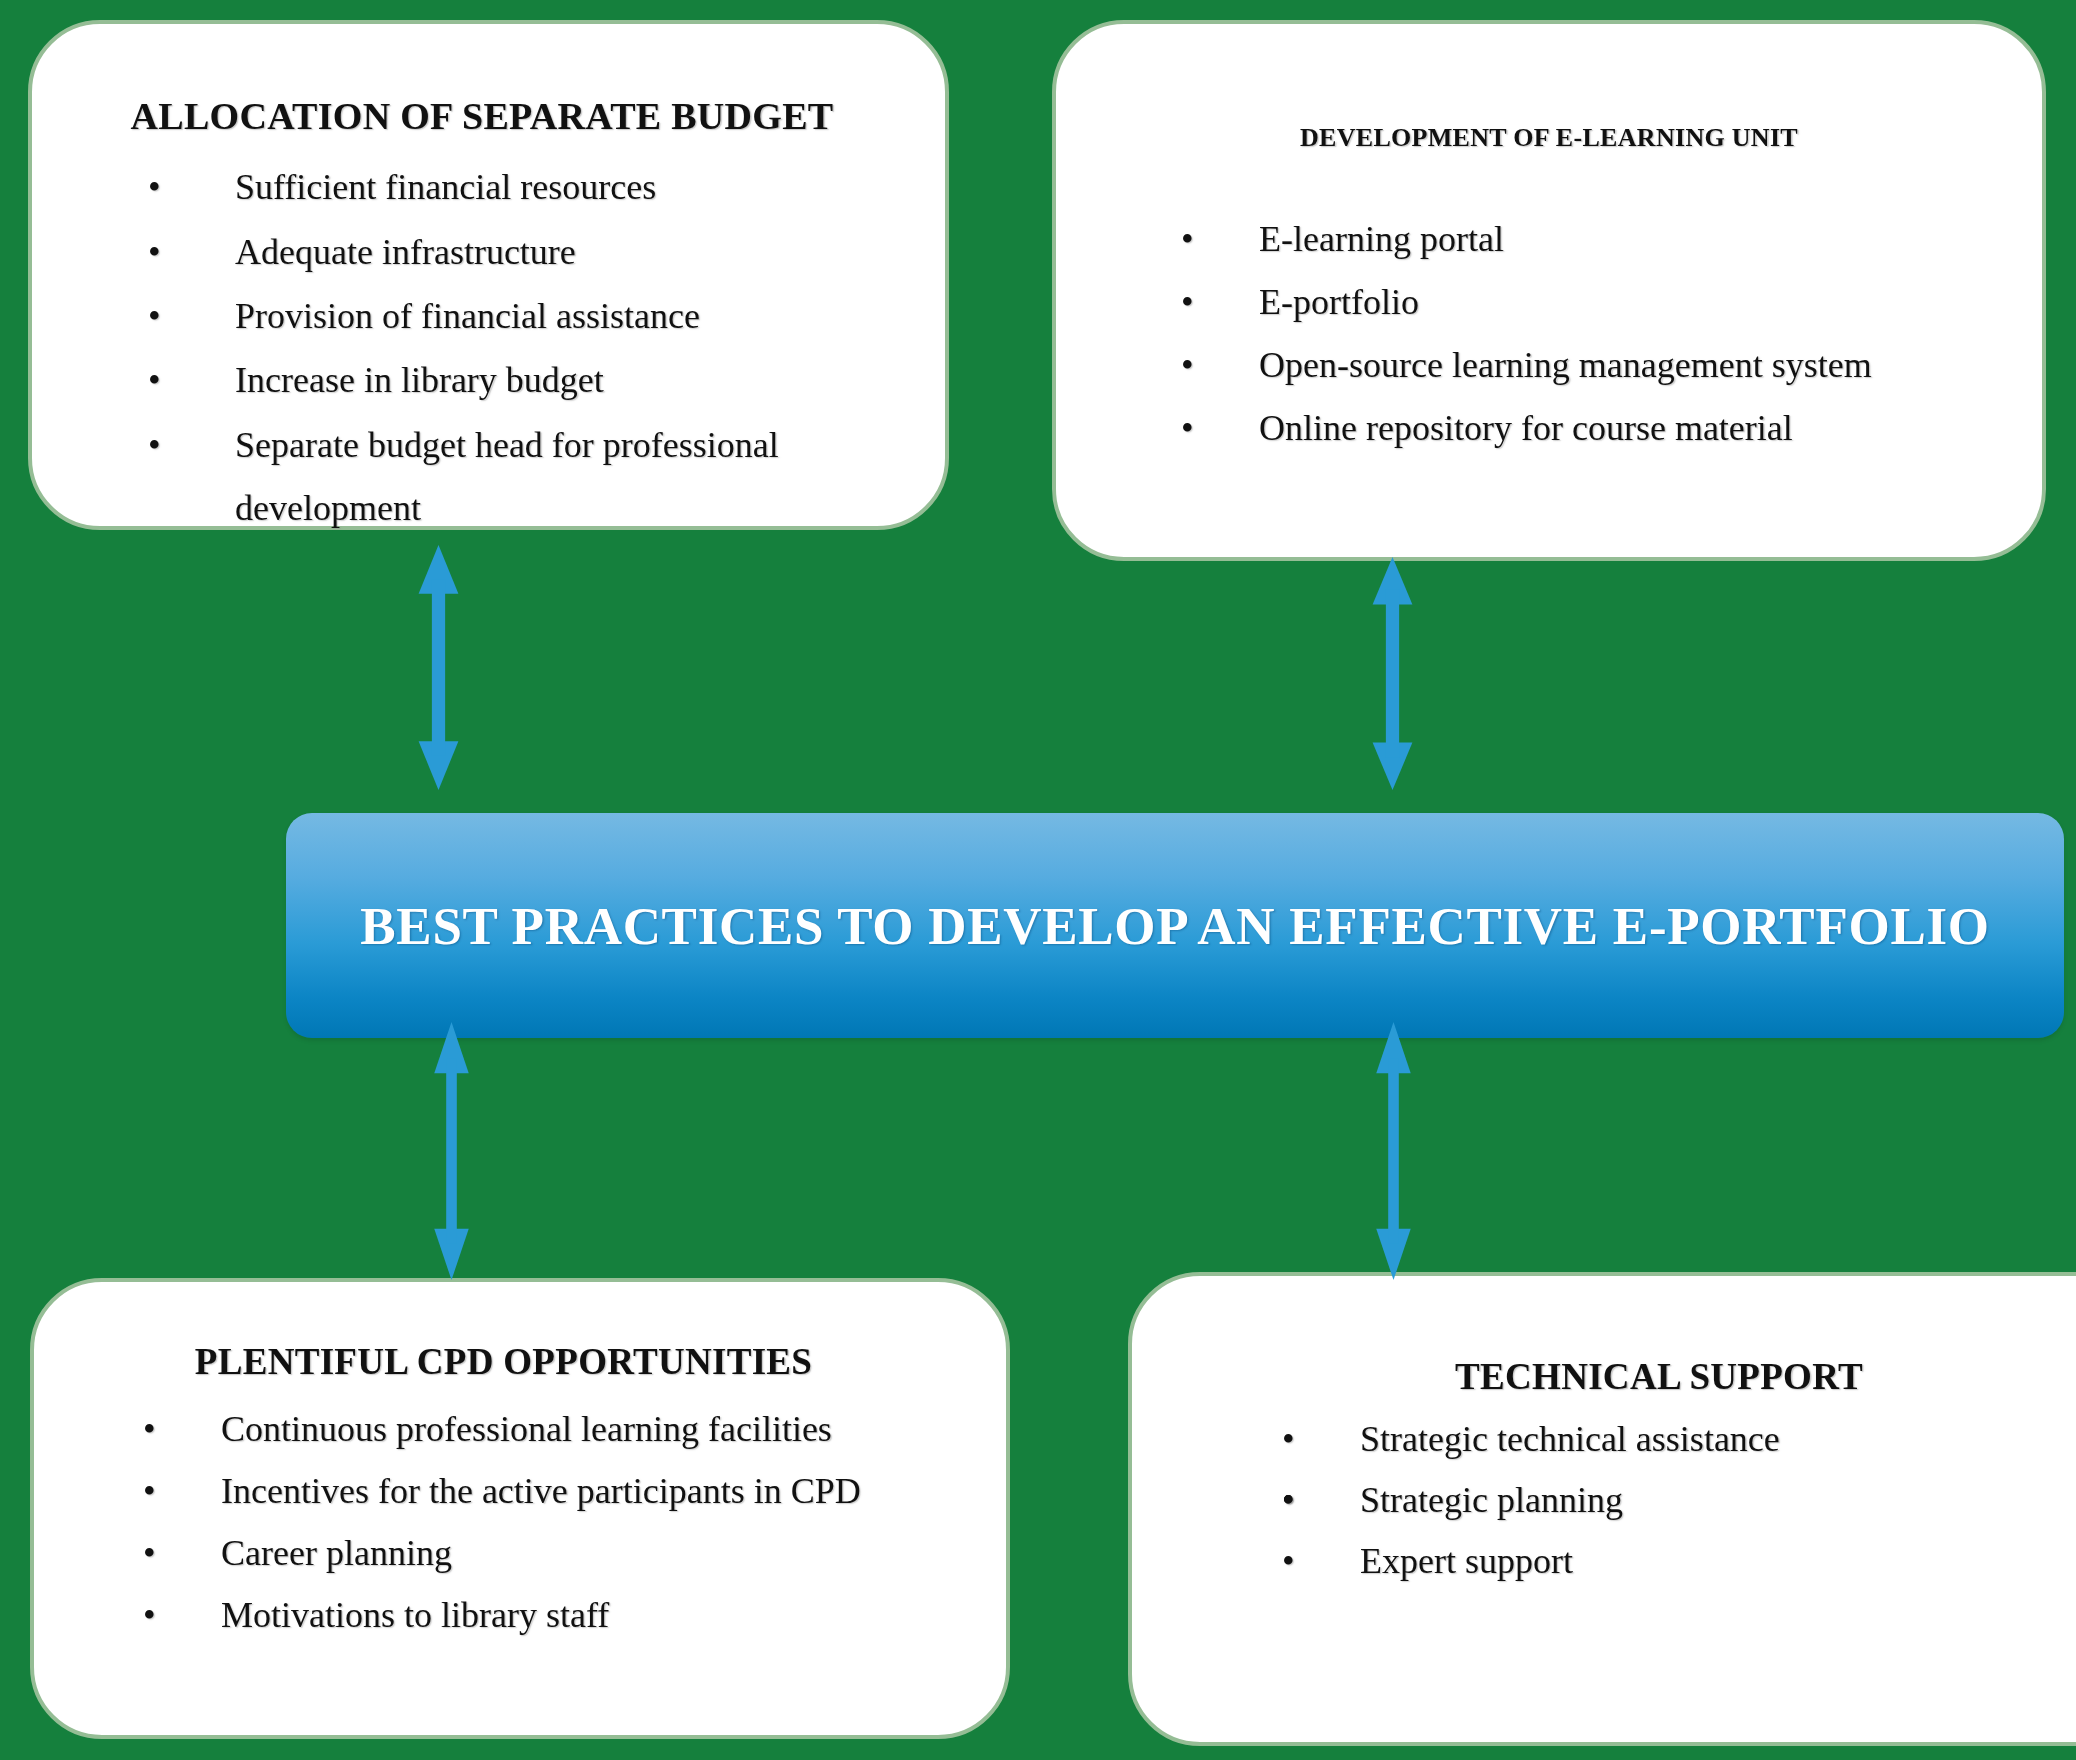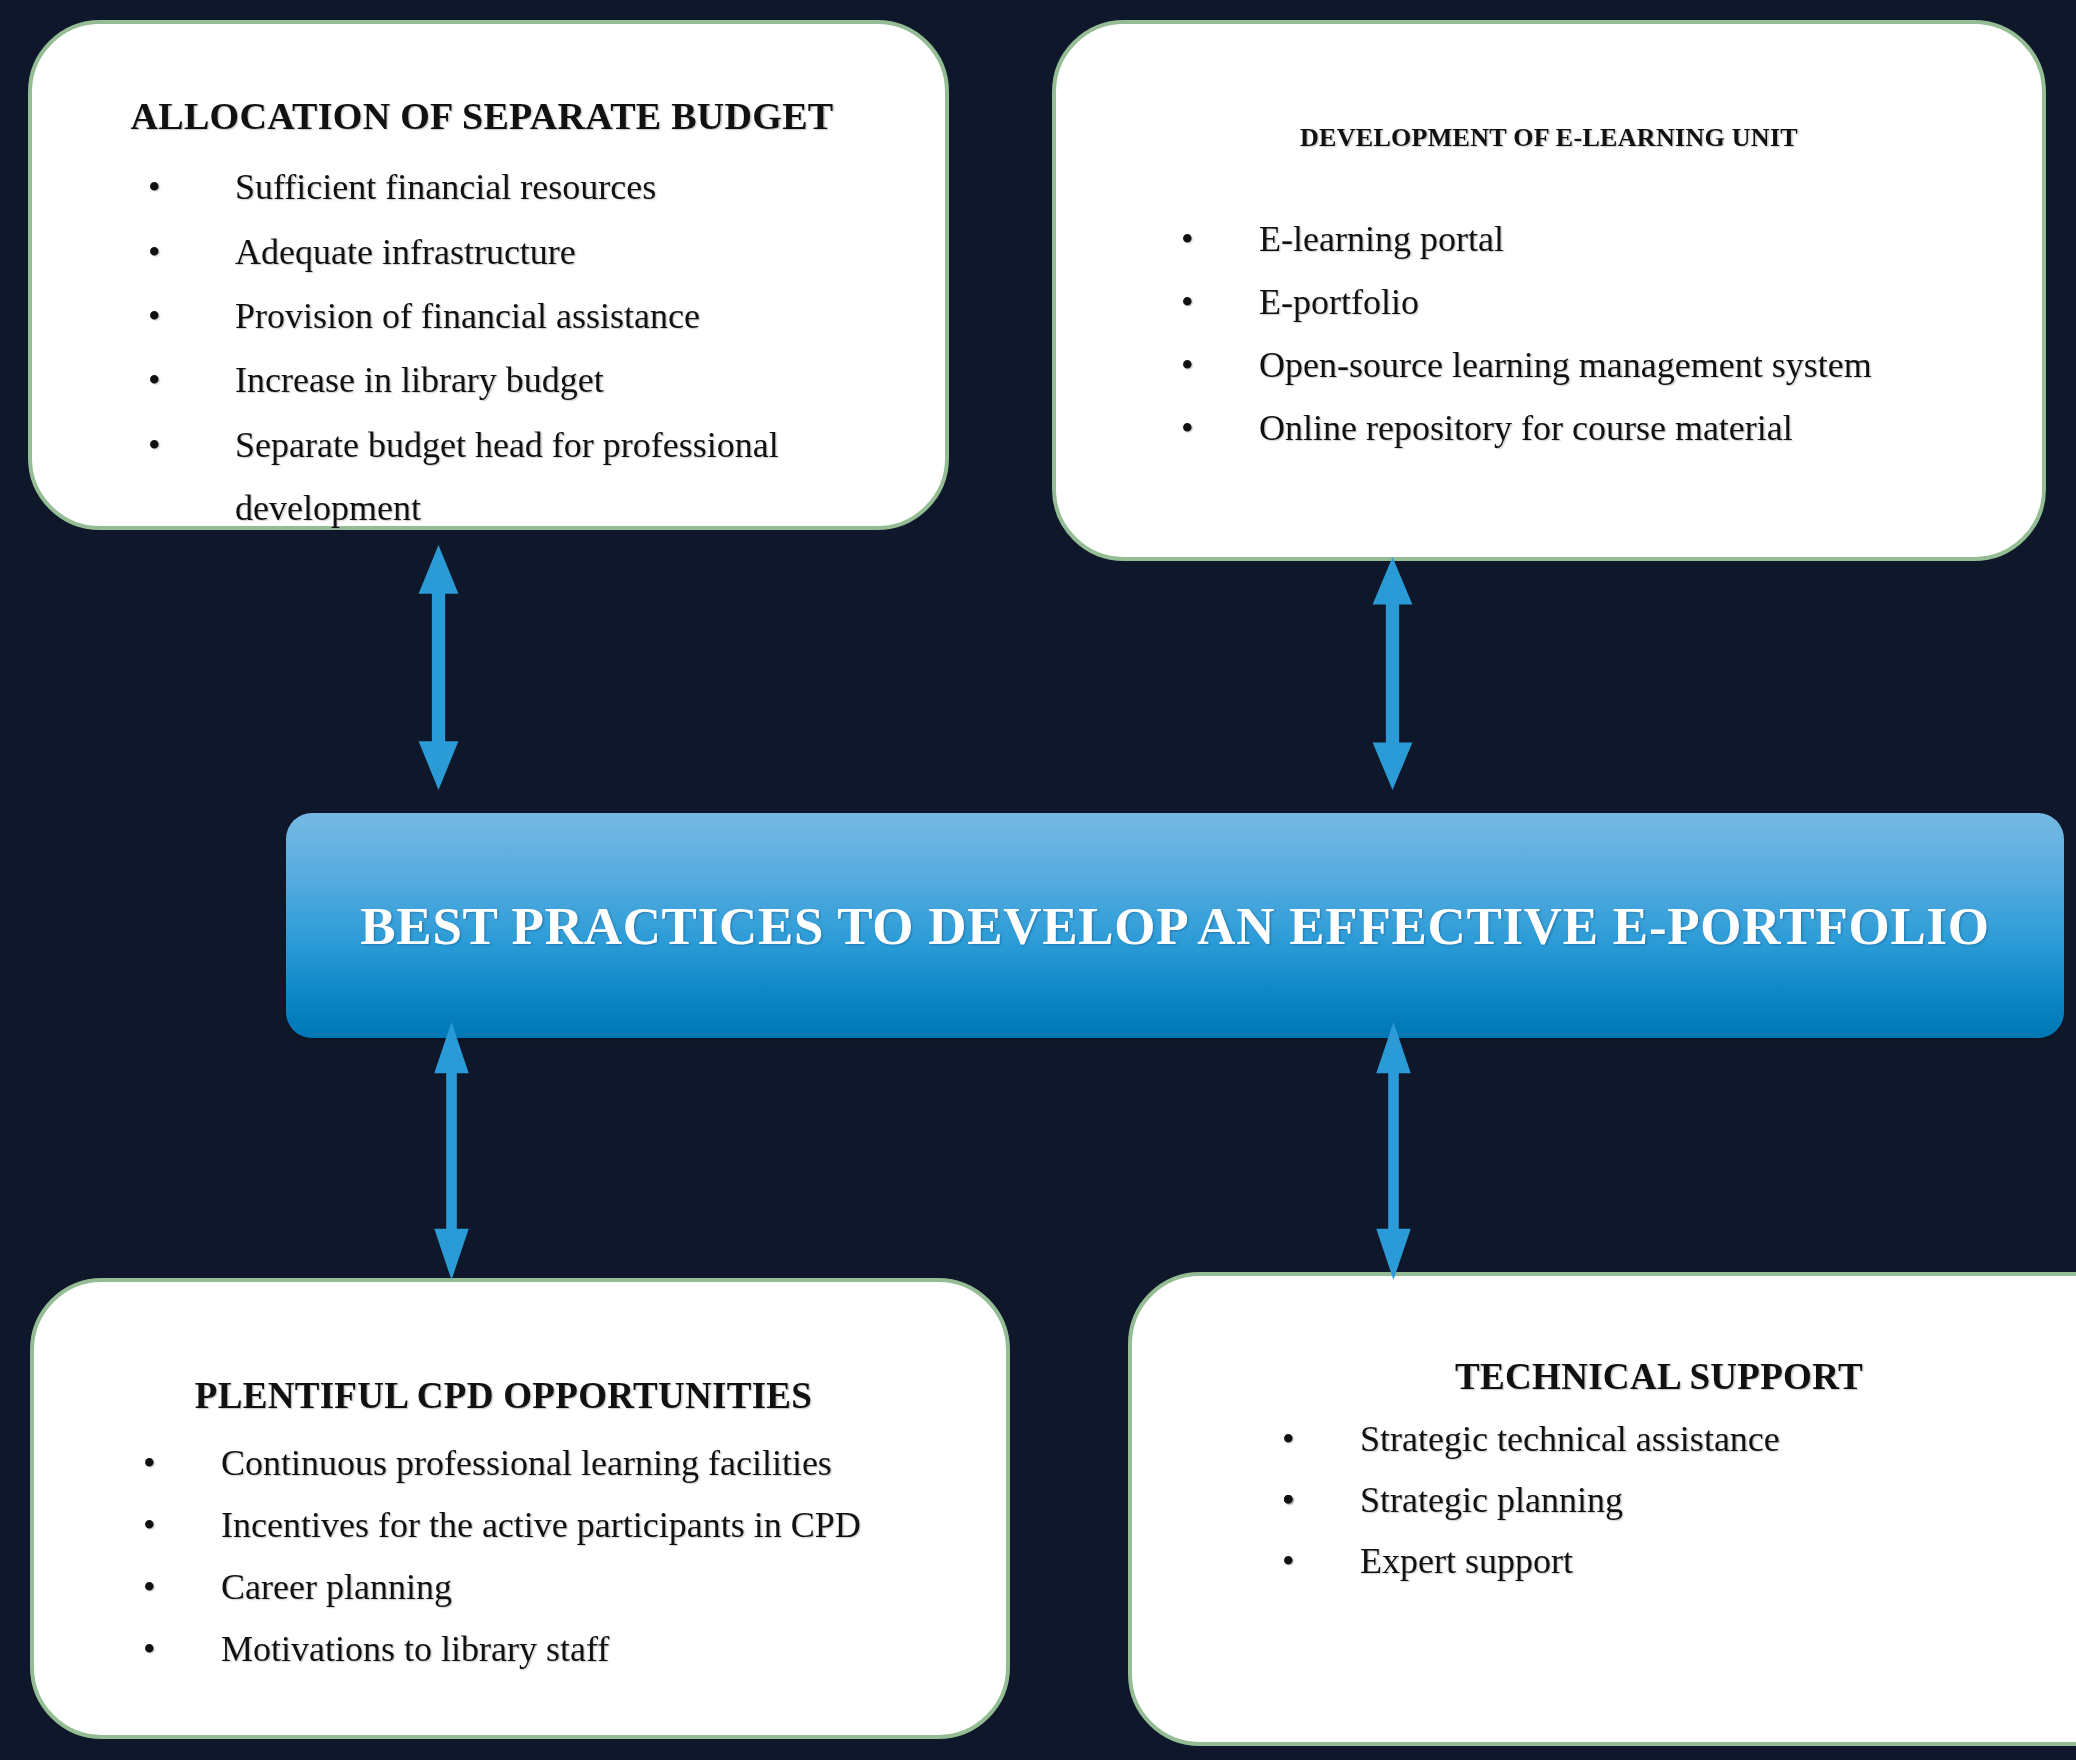--- a/index.html
+++ b/index.html
@@ -10,21 +10,21 @@
   body {
     width: 2077px;
     height: 1760px;
     font-family: "Liberation Serif", "DejaVu Serif", serif;
     overflow: hidden;
   }
   #canvas {
     position: relative;
     width: 2077px;
     height: 1760px;
-    background: #0f172a;
+    background: #15803d;
   }
 
   
   .card {
     position: absolute;
     box-sizing: border-box;
     background: #ffffff;
     border: 4px solid #95bd95;
     border-radius: 72px;
   }
@@ -94,21 +94,21 @@
     line-height: 63px;
     padding-left: 78px;
   }
 
   
   #card-cpd {
     left: 30px;  top: 1278px;  width: 980px;  height: 461px;
   }
   #card-cpd .card-title {
     font-size: 37px;
-    margin: 92px 0 0 0;
+    margin: 58px 0 0 0;
     padding-right: 33px;
   }
   #card-cpd .bullets {
     margin: 14.5px 0 0 109px;
     width: 843px;
   }
   #card-cpd .bullets li {
     font-size: 36px;
     line-height: 62px;
     padding-left: 78px;

